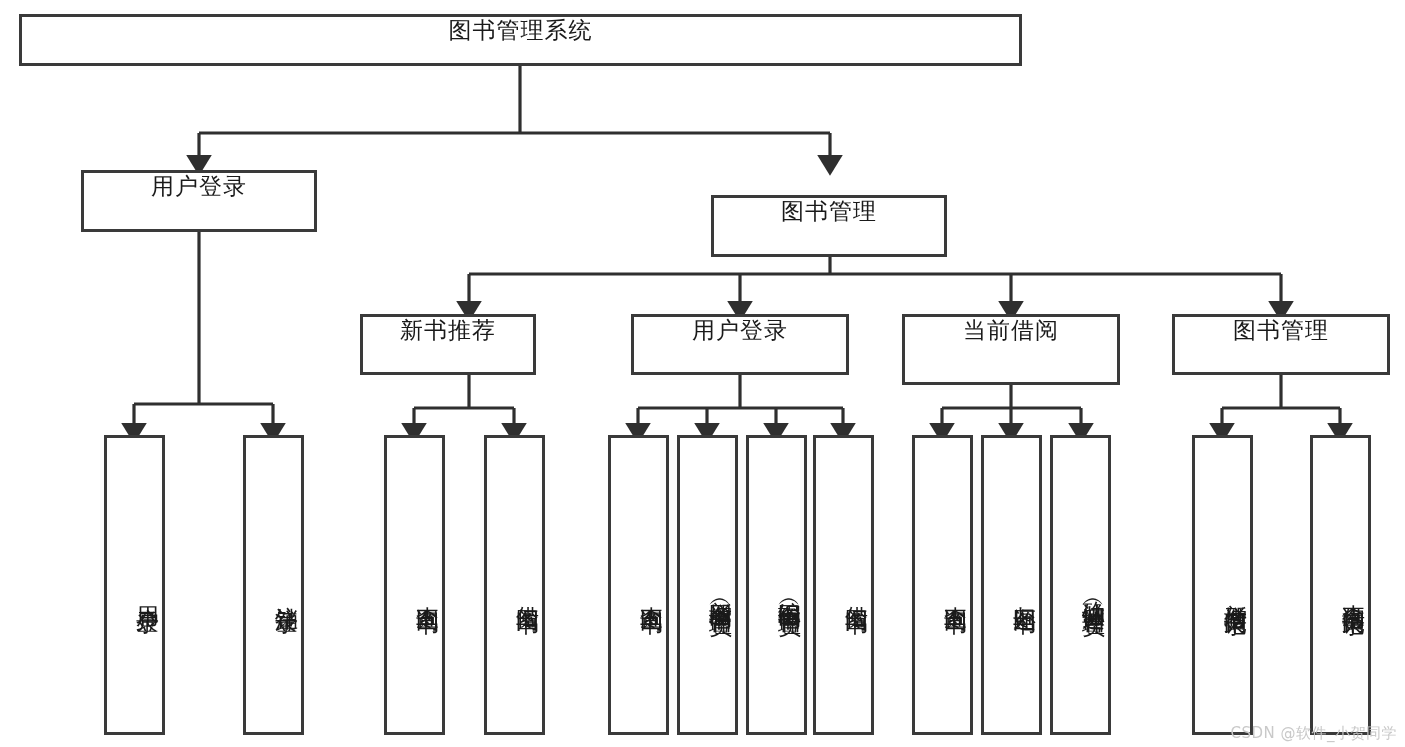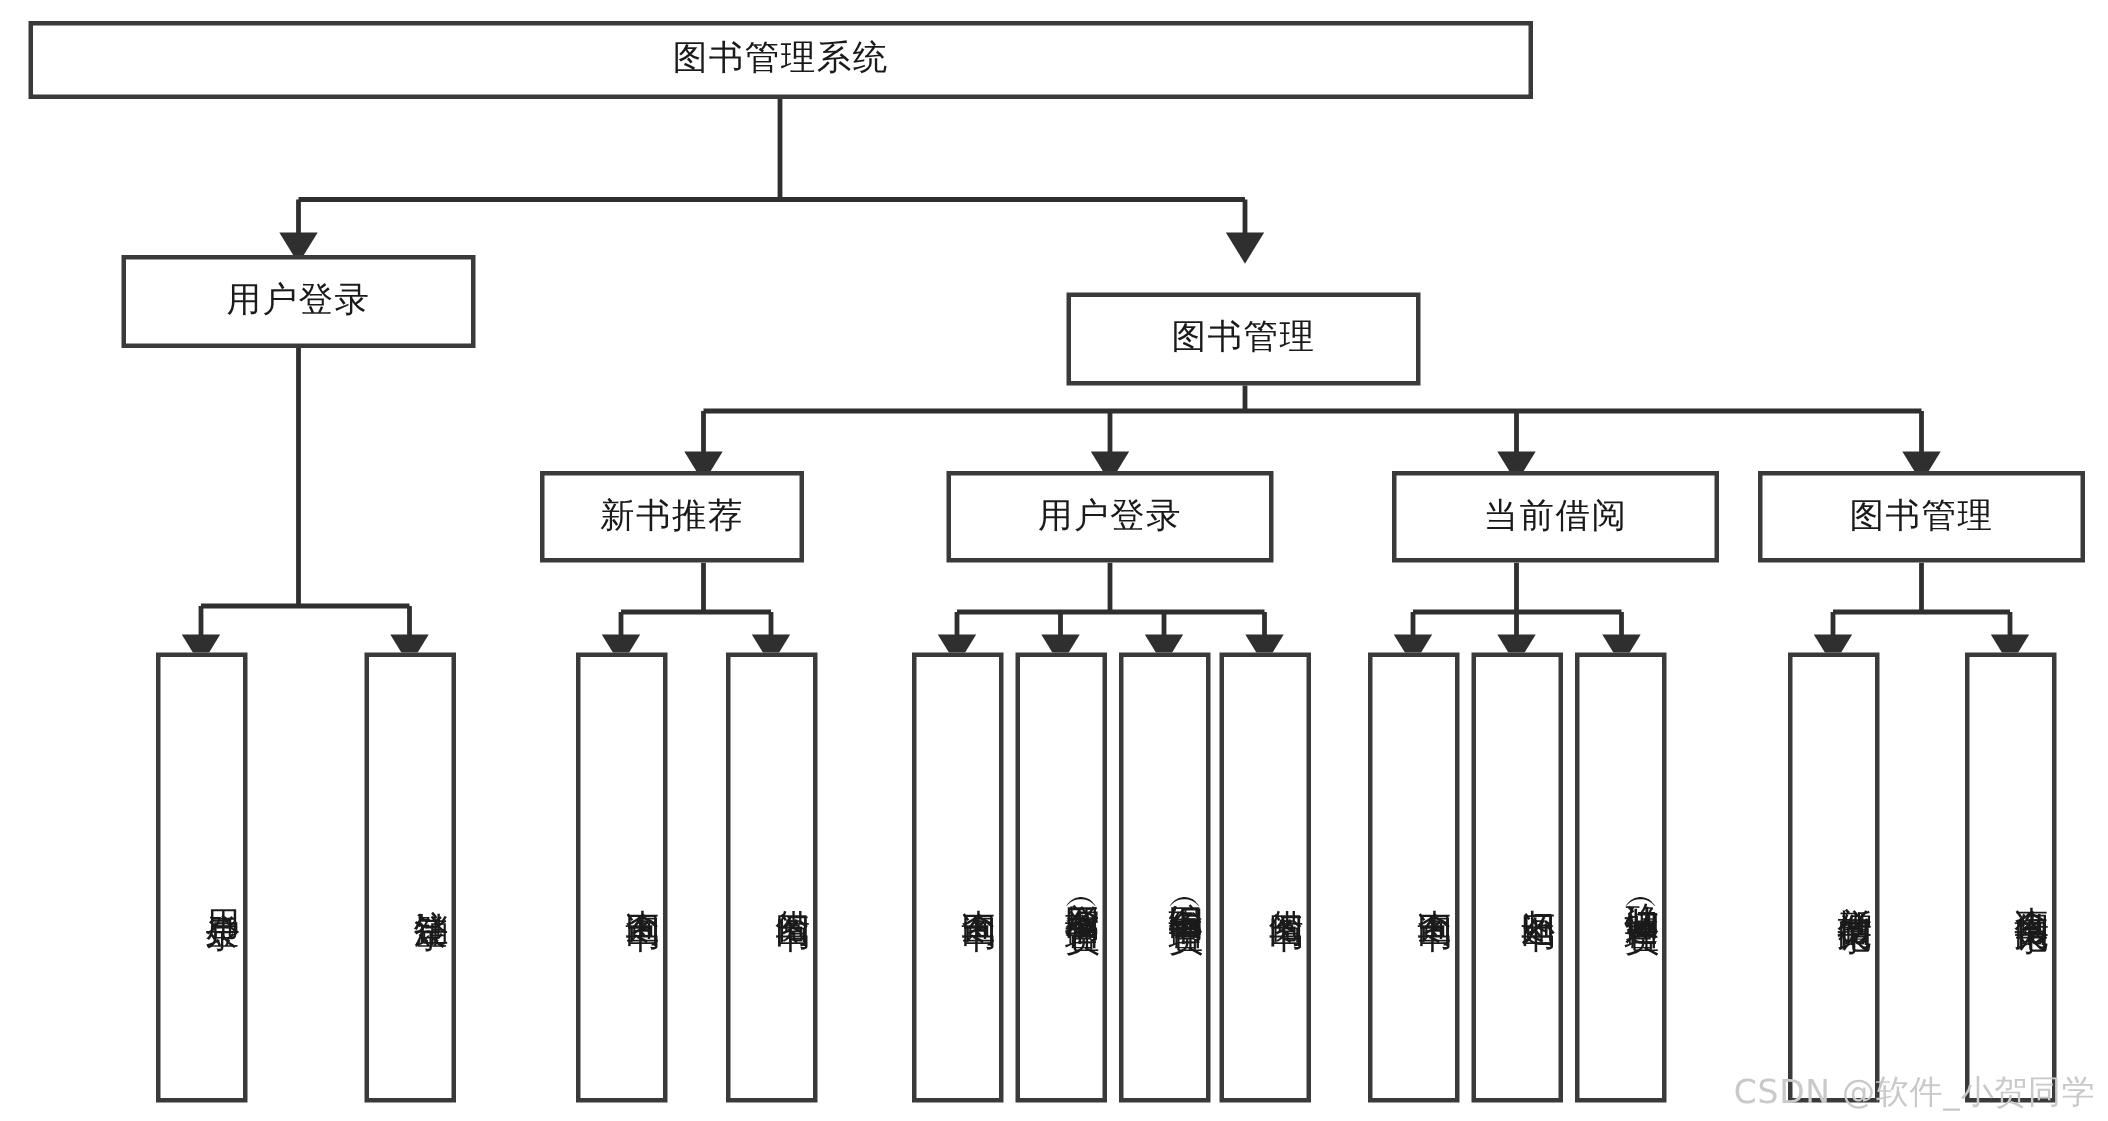--- a/index.html
+++ b/index.html
@@ -24,21 +24,21 @@
     width: 1405px;
     height: 747px;
     pointer-events: none;
   }
   .node {
     position: absolute;
     box-sizing: border-box;
     background: #ffffff;
     border: 3px solid #3a3a3a;
     display: flex;
-    align-items: center;
+    align-items: flex-start;
     justify-content: center;
     text-align: center;
     color: #1a1a1a;
   }
   .node.h {
     font-size: 23px;
     line-height: 1.2;
     letter-spacing: 1px;
   }
   .node.v {
@@ -53,21 +53,21 @@
   }
   .node.v .vtxt {
     writing-mode: vertical-rl;
     text-orientation: upright;
     white-space: normal;
   }
   .watermark {
     position: absolute;
     right: 8px;
     bottom: 4px;
-    font-size: 22px;
+    font-size: 15px;
     color: #c9c9c9;
     white-space: nowrap;
     letter-spacing: 0.5px;
   }
 </style>
 </head>
 <body>
 
 <div id="canvas">
 
@@ -131,21 +131,21 @@
   <div class="node h" style="left:711px; top:170px; width:236px; height:62px;margin-top:25px;">
     <span>图书管理</span>
   </div>
 
   <div class="node h" style="left:360px; top:314px; width:176px; height:61px;">
     <span>新书推荐</span>
   </div>
   <div class="node h" style="left:631px; top:314px; width:218px; height:61px;">
     <span>用户登录</span>
   </div>
-  <div class="node h" style="left:928px; top:314px; width:218px; height:61px;">
+  <div class="node h" style="left:902px; top:314px; width:218px; height:71px;">
     <span>当前借阅</span>
   </div>
   <div class="node h" style="left:1172px; top:314px; width:218px; height:61px;">
     <span>图书管理</span>
   </div>
 
   <div class="node v" style="left:104px; top:435px; width:61px; height:300px;">
     <span class="vtxt">用户登录</span>
   </div>
   <div class="node v" style="left:243px; top:435px; width:61px; height:300px;">

